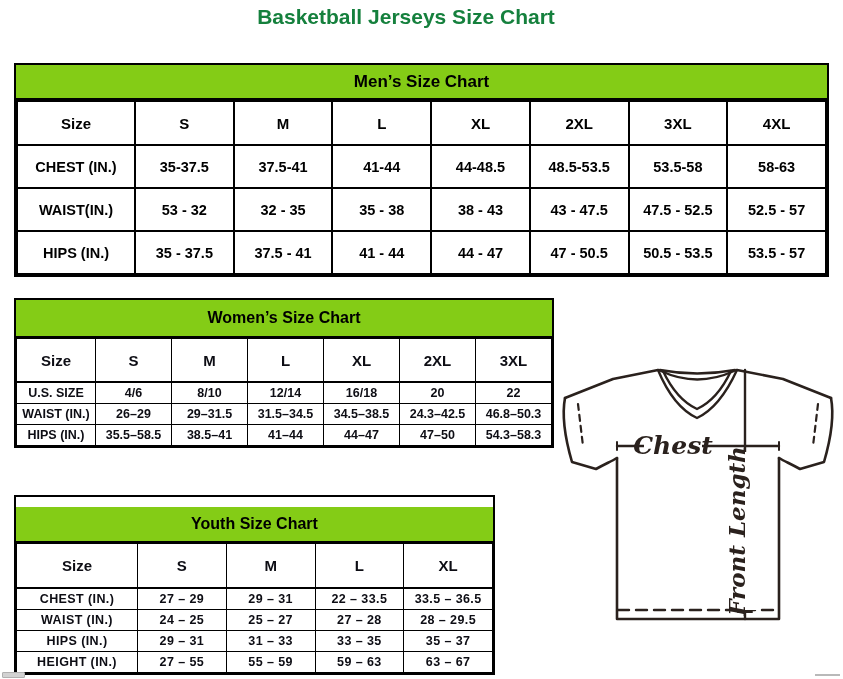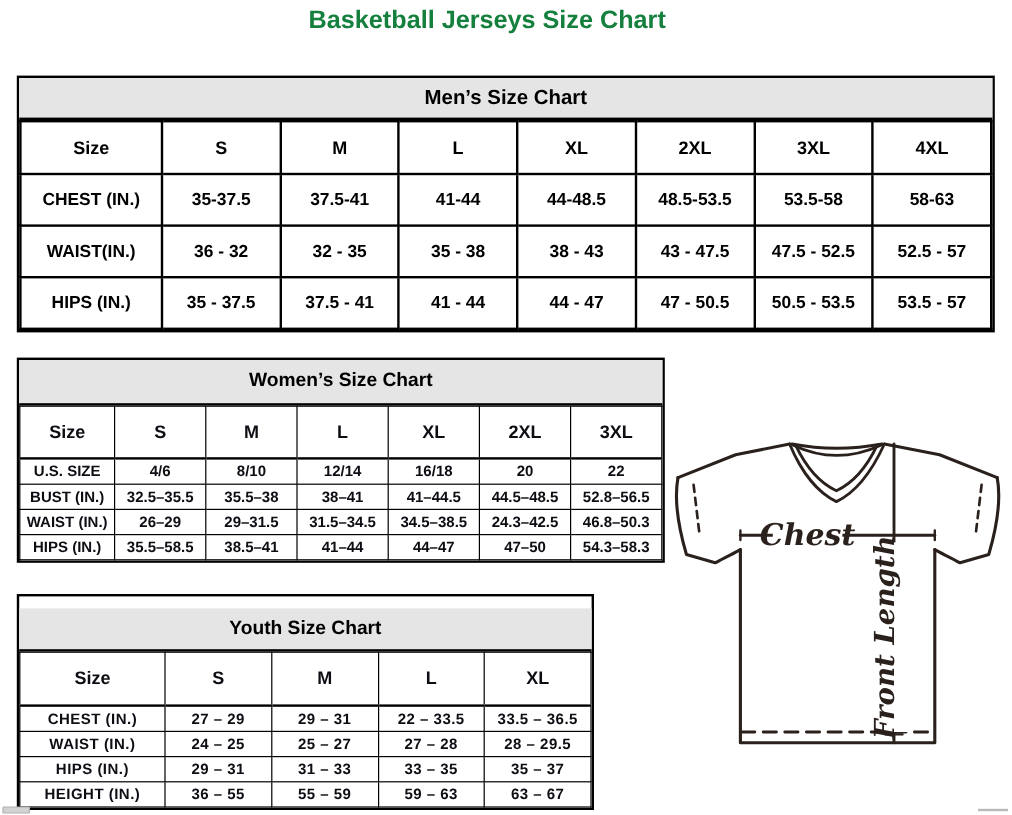--- a/index.html
+++ b/index.html
@@ -13,21 +13,21 @@
   }
   .page-title{
     position:absolute;left:0;top:5px;width:812px;
     text-align:center;font-size:21px;font-weight:bold;color:#15803d;
   }
   .chart-section{position:absolute;border:2px solid #000;background:#fff;}
   #mens-section{left:14px;top:63px;width:811px;}
   #womens-section{left:14px;top:298px;width:536px;}
   #youth-section{left:14px;top:495px;width:477px;}
   .band{
-    background:#e5e5e5;border-bottom:2px solid #000;
+    background:#84cc16;border-bottom:2px solid #000;
     text-align:center;font-weight:bold;
   }
   #mens-section .band{height:33px;line-height:33px;font-size:17px;}
   #womens-section .band{height:36px;line-height:36px;font-size:16px;text-align:center;}
   #youth-section .band{height:34px;line-height:34px;font-size:16px;margin-top:10px;}
   table{border-collapse:collapse;width:100%;table-layout:fixed;}
   th,td{text-align:center;font-weight:bold;padding:0;vertical-align:middle;background:#fff;}
   
   .tbl-mens th,.tbl-mens td{border:2px solid #000;font-size:15px;}
   .tbl-mens .size-row th{height:42px;}
@@ -83,21 +83,21 @@
           <td>35-37.5</td>
           <td>37.5-41</td>
           <td>41-44</td>
           <td>44-48.5</td>
           <td>48.5-53.5</td>
           <td>53.5-58</td>
           <td>58-63</td>
         </tr>
         <tr class="data-row">
           <th class="row-label">WAIST(IN.)</th>
-          <td>36 - 32</td>
+          <td>53 - 32</td>
           <td>32 - 35</td>
           <td>35 - 38</td>
           <td>38 - 43</td>
           <td>43 - 47.5</td>
           <td>47.5 - 52.5</td>
           <td>52.5 - 57</td>
         </tr>
         <tr class="data-row">
           <th class="row-label">HIPS (IN.)</th>
           <td>35 - 37.5</td>
@@ -130,29 +130,20 @@
         <tr class="data-row">
           <th class="row-label">U.S. SIZE</th>
           <td>4/6</td>
           <td>8/10</td>
           <td>12/14</td>
           <td>16/18</td>
           <td>20</td>
           <td>22</td>
         </tr>
         <tr class="data-row">
-          <th class="row-label">BUST (IN.)</th>
-          <td>32.5–35.5</td>
-          <td>35.5–38</td>
-          <td>38–41</td>
-          <td>41–44.5</td>
-          <td>44.5–48.5</td>
-          <td>52.8–56.5</td>
-        </tr>
-        <tr class="data-row">
           <th class="row-label">WAIST (IN.)</th>
           <td>26–29</td>
           <td>29–31.5</td>
           <td>31.5–34.5</td>
           <td>34.5–38.5</td>
           <td>24.3–42.5</td>
           <td>46.8–50.3</td>
         </tr>
         <tr class="data-row">
           <th class="row-label">HIPS (IN.)</th>
@@ -196,21 +187,21 @@
         </tr>
         <tr class="data-row">
           <th class="row-label">HIPS (IN.)</th>
           <td>29 – 31</td>
           <td>31 – 33</td>
           <td>33 – 35</td>
           <td>35 – 37</td>
         </tr>
         <tr class="data-row">
           <th class="row-label">HEIGHT (IN.)</th>
-          <td>36 – 55</td>
+          <td>27 – 55</td>
           <td>55 – 59</td>
           <td>59 – 63</td>
           <td>63 – 67</td>
         </tr>
       </tbody>
     </table>
 </section>
 
 <svg id="jersey-diagram" viewBox="0 0 282 262" fill="none" stroke="#2a211d" stroke-width="2.6" stroke-linecap="round" stroke-linejoin="round">
 

